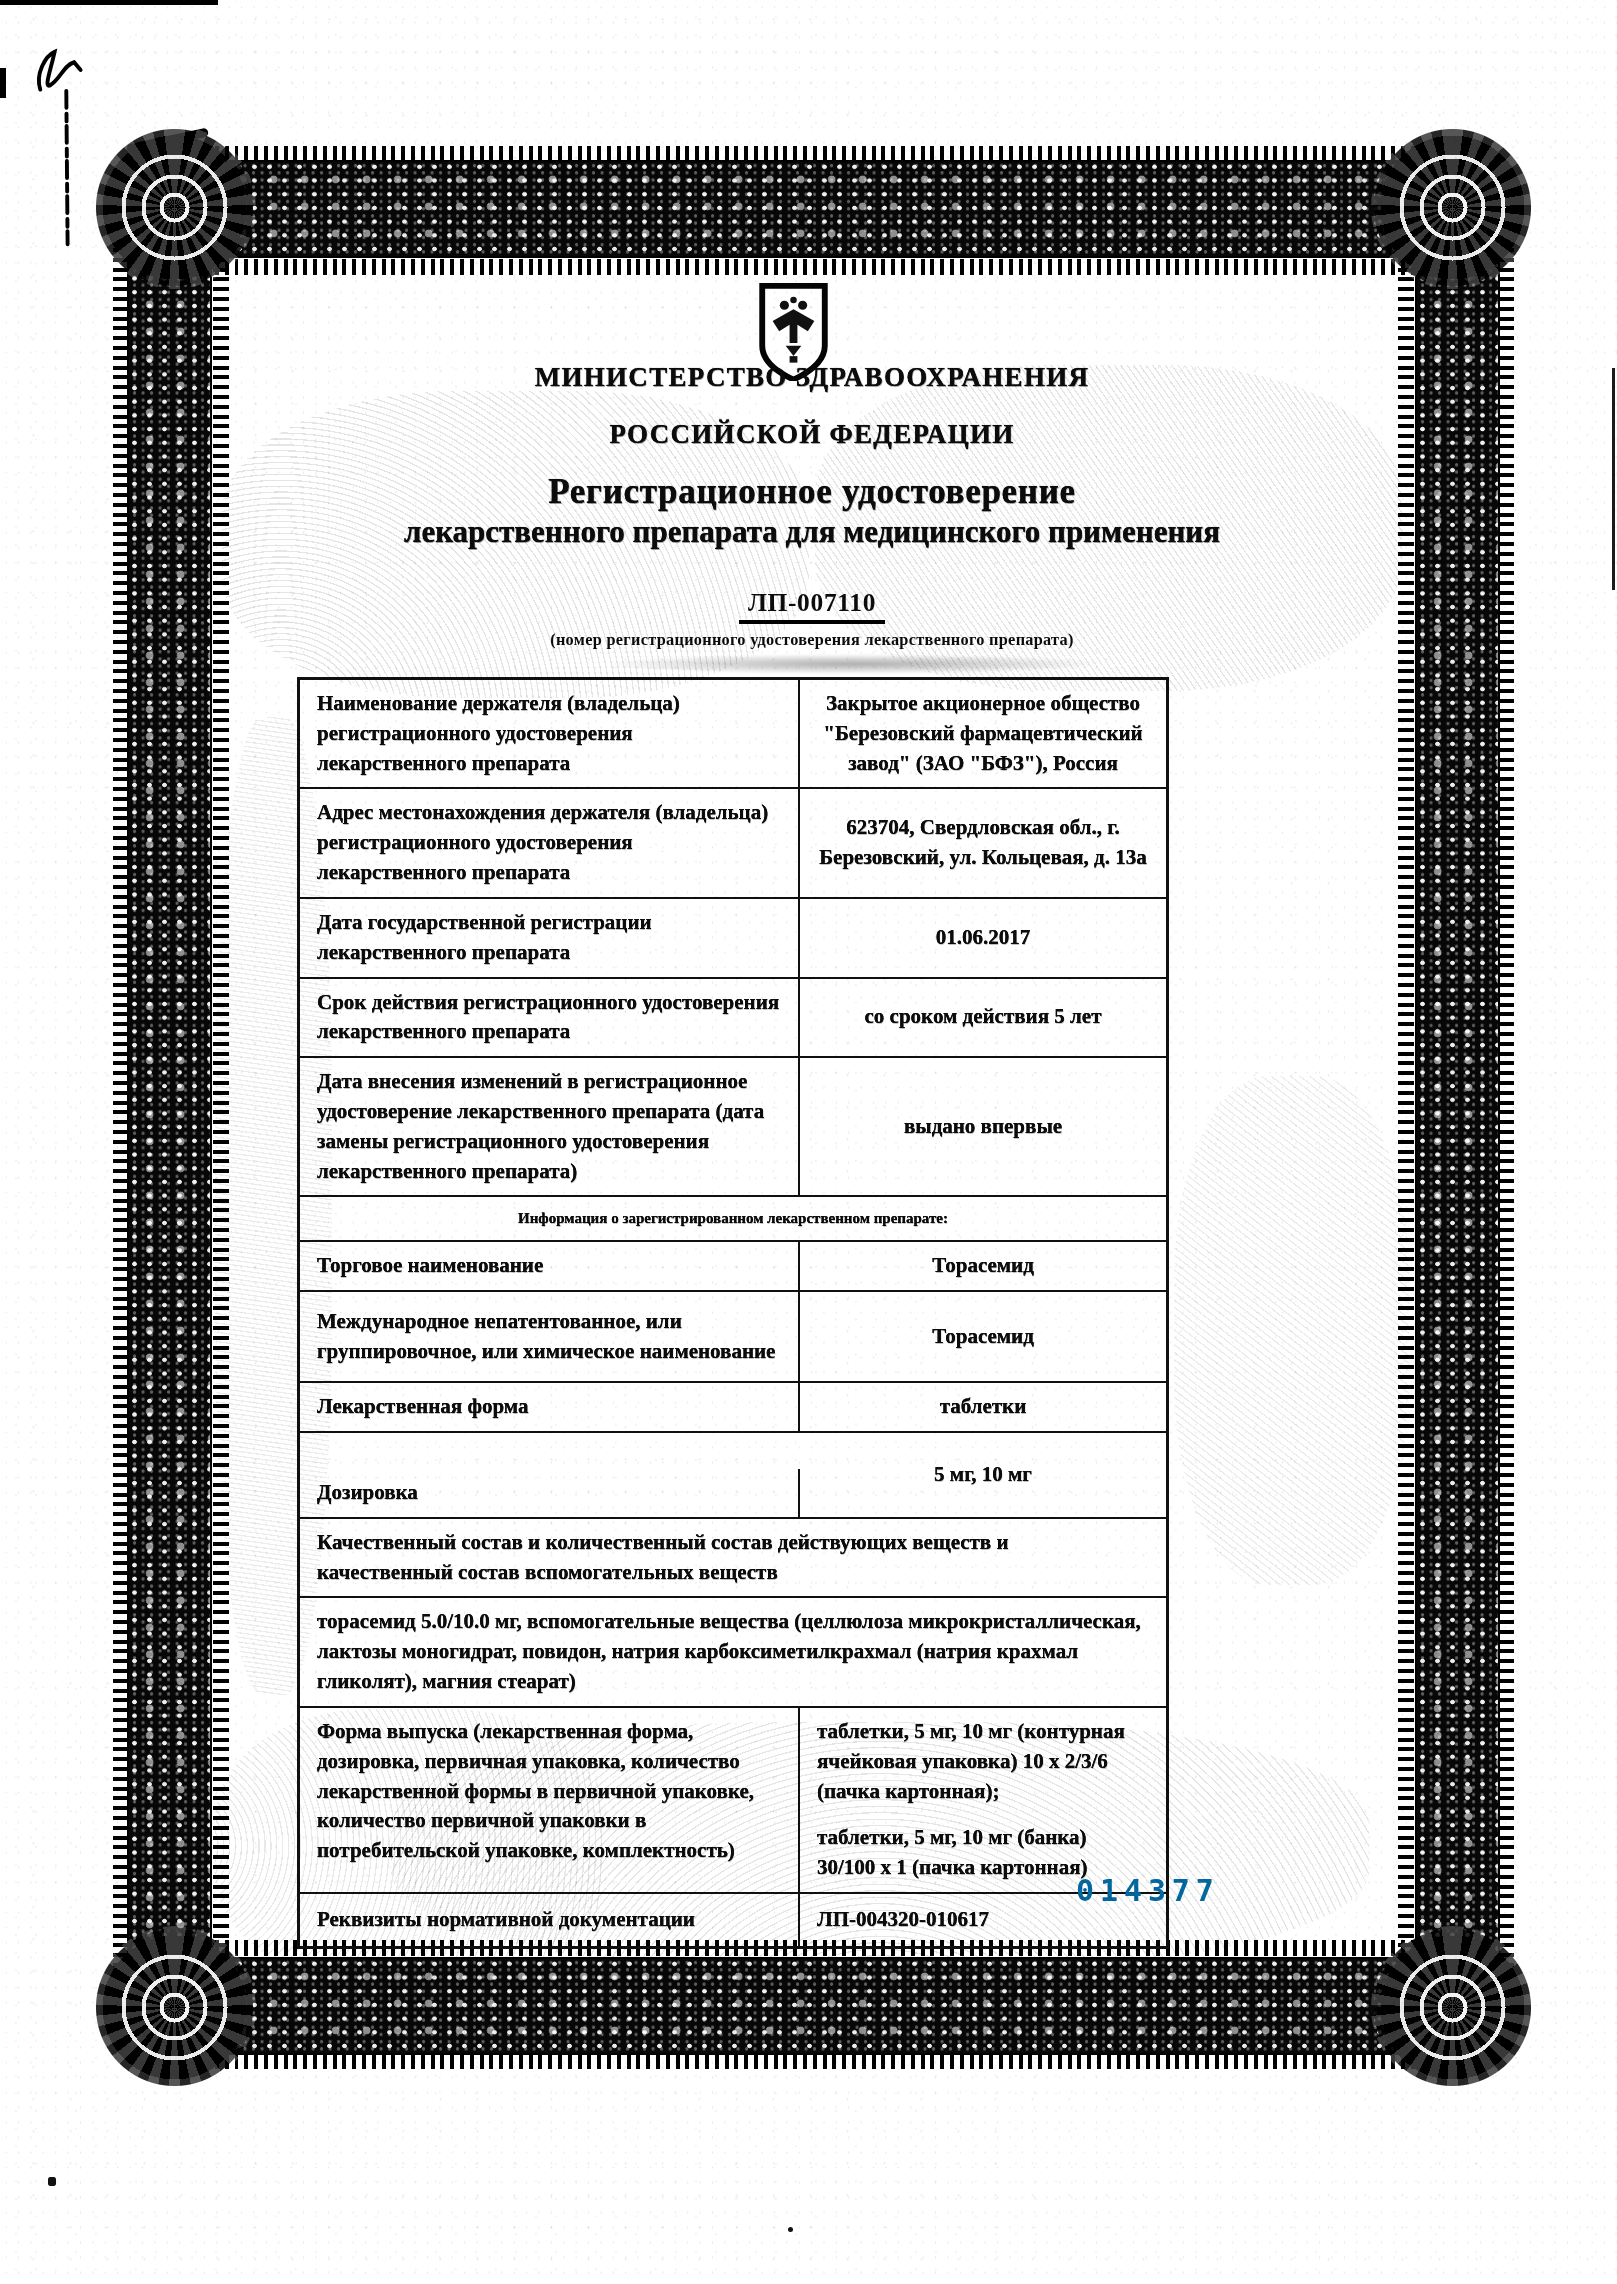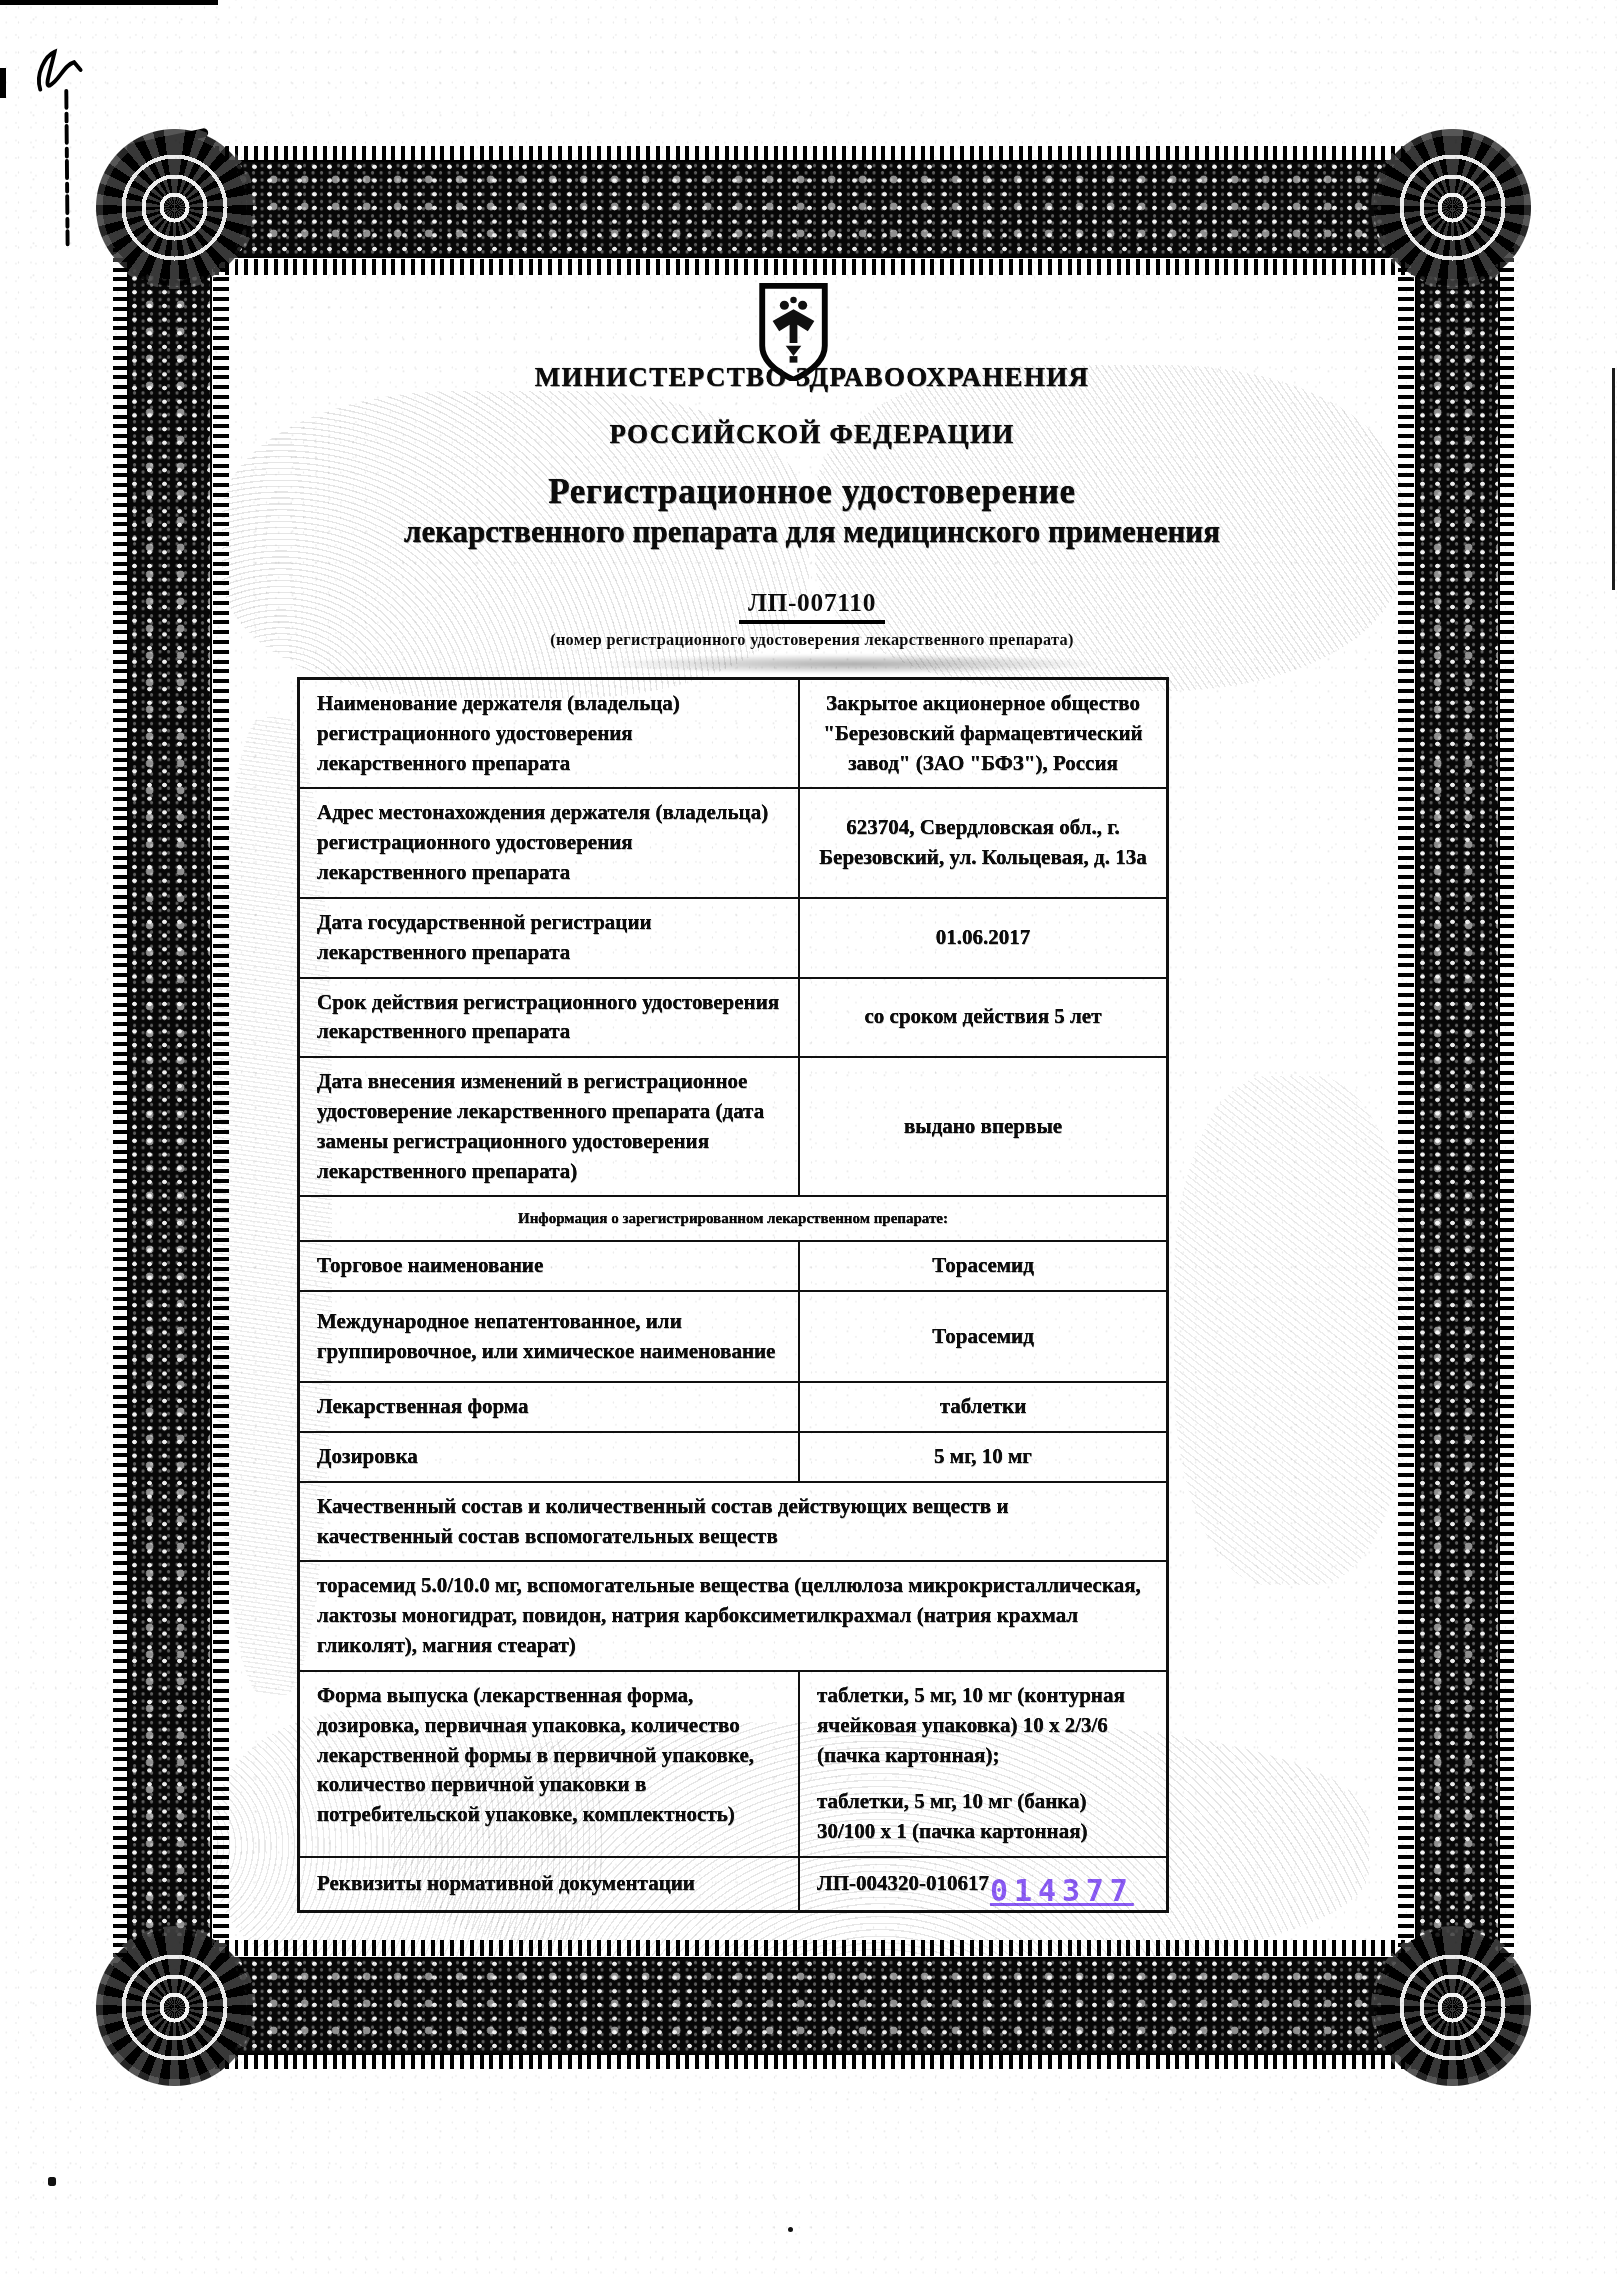--- a/index.html
+++ b/index.html
@@ -92,22 +92,22 @@
   .tcell{box-sizing:border-box;padding:9px 17px;font-size:21px;font-weight:700;line-height:1.42;
     text-shadow:0 0 0.5px #000, 0.5px 0.5px 0 rgba(0,0,0,.25);}
   .lbl{width:500px;flex:0 0 500px;border-right:2.6px solid #101010;display:flex;align-items:center;}
   .val{flex:1;display:flex;align-items:center;justify-content:center;text-align:center;}
   .val-left{justify-content:flex-start;text-align:left;align-items:flex-start;flex-direction:column;}
   .full{width:100%;}
   .t-center{justify-content:center;text-align:center;align-items:center;display:flex;}
   .para + .para{margin-top:17px;}
 
   
-  .serial{position:absolute;left:990px;top:1873px;font-family:"DejaVu Sans Mono",monospace;
-    font-size:30px;font-weight:700;letter-spacing:5.9px;color:#8b5cf6;text-decoration:underline;}
+  .serial{position:absolute;left:1076px;top:1873px;font-family:"DejaVu Sans Mono",monospace;
+    font-size:30px;font-weight:700;letter-spacing:5.9px;color:#0369a1;}
 
   
   .emblem{position:absolute;left:757px;top:283px;width:73px;height:98px;}
 </style>
 </head>
 <body>
 
 <div class="top-edge-line"></div>
 <div class="left-edge-tick"></div>
 <div class="right-edge-line"></div>
@@ -200,21 +200,21 @@
     <div class="tcell lbl" style="min-height:89px;">Международное непатентованное, или группировочное, или химическое наименование</div>
     <div class="tcell val">Торасемид</div>
   </div>
 
   <div class="trow">
     <div class="tcell lbl" style="min-height:42px;">Лекарственная форма</div>
     <div class="tcell val">таблетки</div>
   </div>
 
   <div class="trow">
-    <div class="tcell lbl" style="min-height:43px;">Дозировка</div>
+    <div class="tcell lbl" style="min-height:43px;margin-top:36px;">Дозировка</div>
     <div class="tcell val">5 мг, 10 мг</div>
   </div>
 
   <div class="trow">
     <div class="tcell full" style="min-height:70px;">Качественный состав и количественный состав действующих веществ и качественный состав вспомогательных веществ</div>
   </div>
 
   <div class="trow">
     <div class="tcell full" style="min-height:74px;">торасемид 5.0/10.0 мг, вспомогательные вещества (целлюлоза микрокристаллическая, лактозы моногидрат, повидон, натрия карбоксиметилкрахмал (натрия крахмал гликолят), магния стеарат)</div>
   </div>

